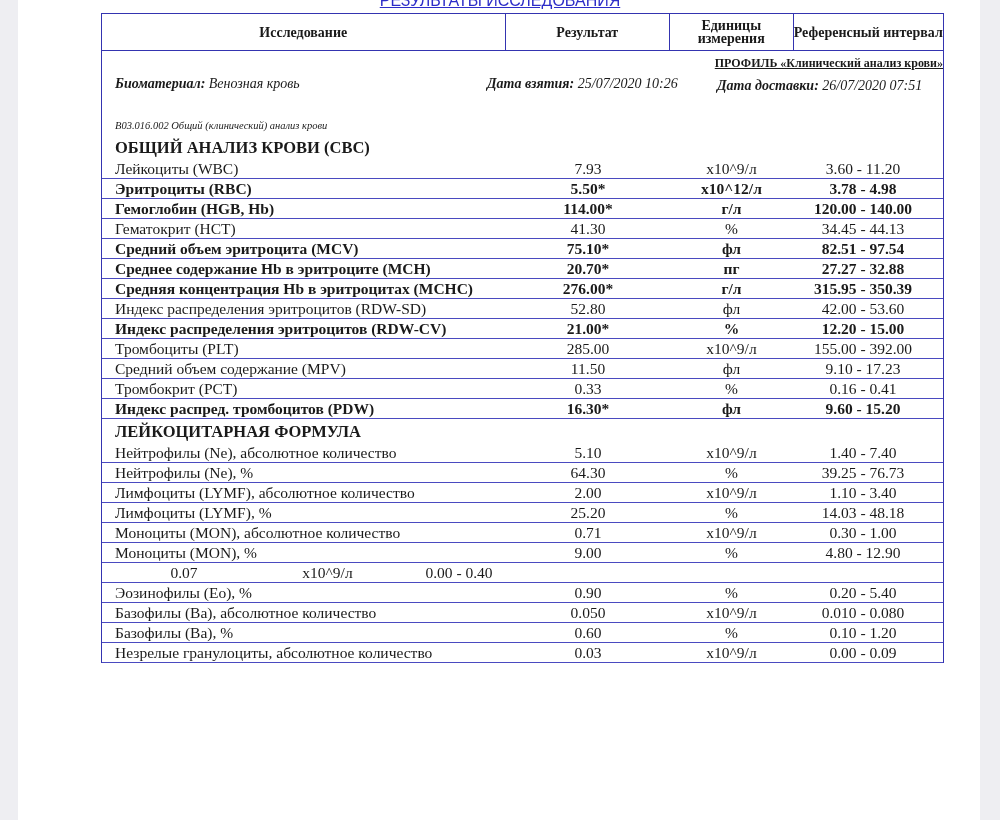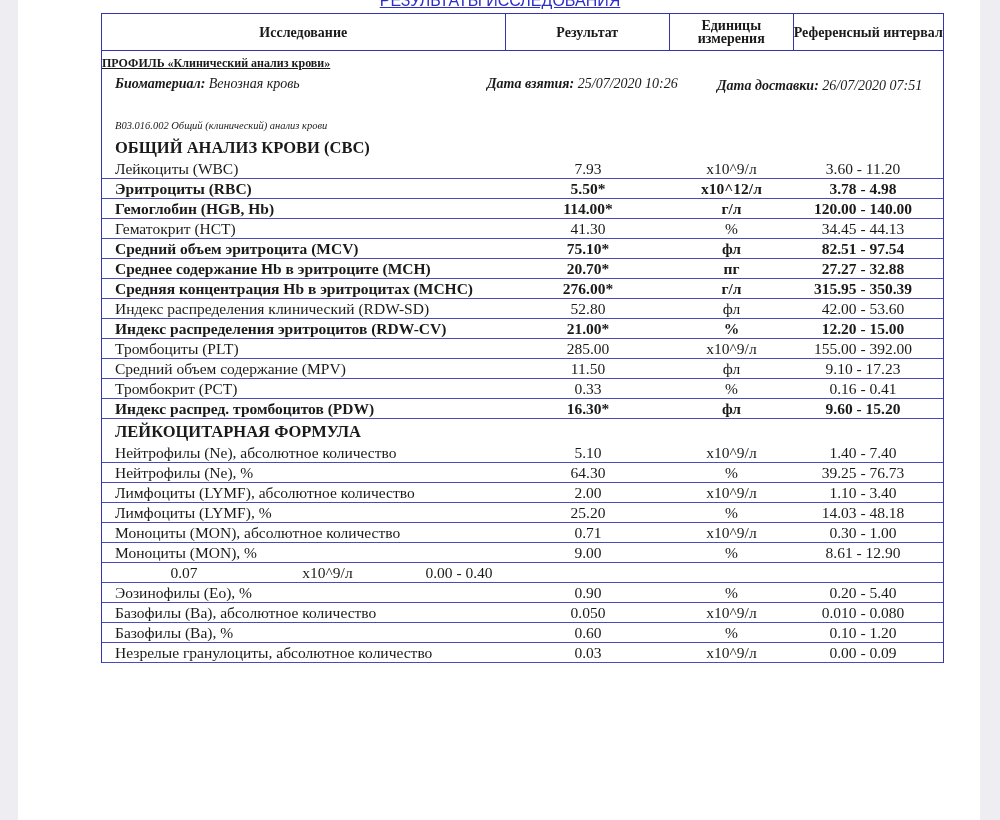--- a/index.html
+++ b/index.html
@@ -49,21 +49,21 @@
     text-align: center;
     line-height: 13px;
   }
   .c1 { width: 404px; }
   .c2 { width: 164px; }
   .c3 { width: 123px; }
   .c4 { width: 150px; }
   .hdr .c1, .hdr .c2, .hdr .c3 { border-right: 1.5px solid #3434b0; }
 
   .profile {
-    text-align: left;
+    text-align: right;
     font-weight: bold;
     font-size: 12px;
     text-decoration: underline;
     padding-top: 5px;
     height: 16px;
   }
   .meta {
     position: relative;
     height: 44px;
     font-size: 14px;
@@ -171,21 +171,21 @@
         <div class="c3">пг</div>
         <div class="c4">27.27 - 32.88</div>
       </div>
       <div class="row bold">
         <div class="c1">Средняя концентрация Hb в эритроцитах (MCHC)</div>
         <div class="c2">276.00*</div>
         <div class="c3">г/л</div>
         <div class="c4">315.95 - 350.39</div>
       </div>
       <div class="row">
-        <div class="c1">Индекс распределения клинический (RDW-SD)</div>
+        <div class="c1">Индекс распределения эритроцитов (RDW-SD)</div>
         <div class="c2">52.80</div>
         <div class="c3">фл</div>
         <div class="c4">42.00 - 53.60</div>
       </div>
       <div class="row bold">
         <div class="c1">Индекс распределения эритроцитов (RDW-CV)</div>
         <div class="c2">21.00*</div>
         <div class="c3">%</div>
         <div class="c4">12.20 - 15.00</div>
       </div>
@@ -241,21 +241,21 @@
       <div class="row">
         <div class="c1">Моноциты (MON), абсолютное количество</div>
         <div class="c2">0.71</div>
         <div class="c3">x10^9/л</div>
         <div class="c4">0.30 - 1.00</div>
       </div>
       <div class="row">
         <div class="c1">Моноциты (MON), %</div>
         <div class="c2">9.00</div>
         <div class="c3">%</div>
-        <div class="c4">8.61 - 12.90</div>
+        <div class="c4">4.80 - 12.90</div>
       </div>
       <div class="row">
         <div class="c2">0.07</div>
         <div class="c3">x10^9/л</div>
         <div class="c4">0.00 - 0.40</div>
       </div>
       <div class="row">
         <div class="c1">Эозинофилы (Eo), %</div>
         <div class="c2">0.90</div>
         <div class="c3">%</div>

